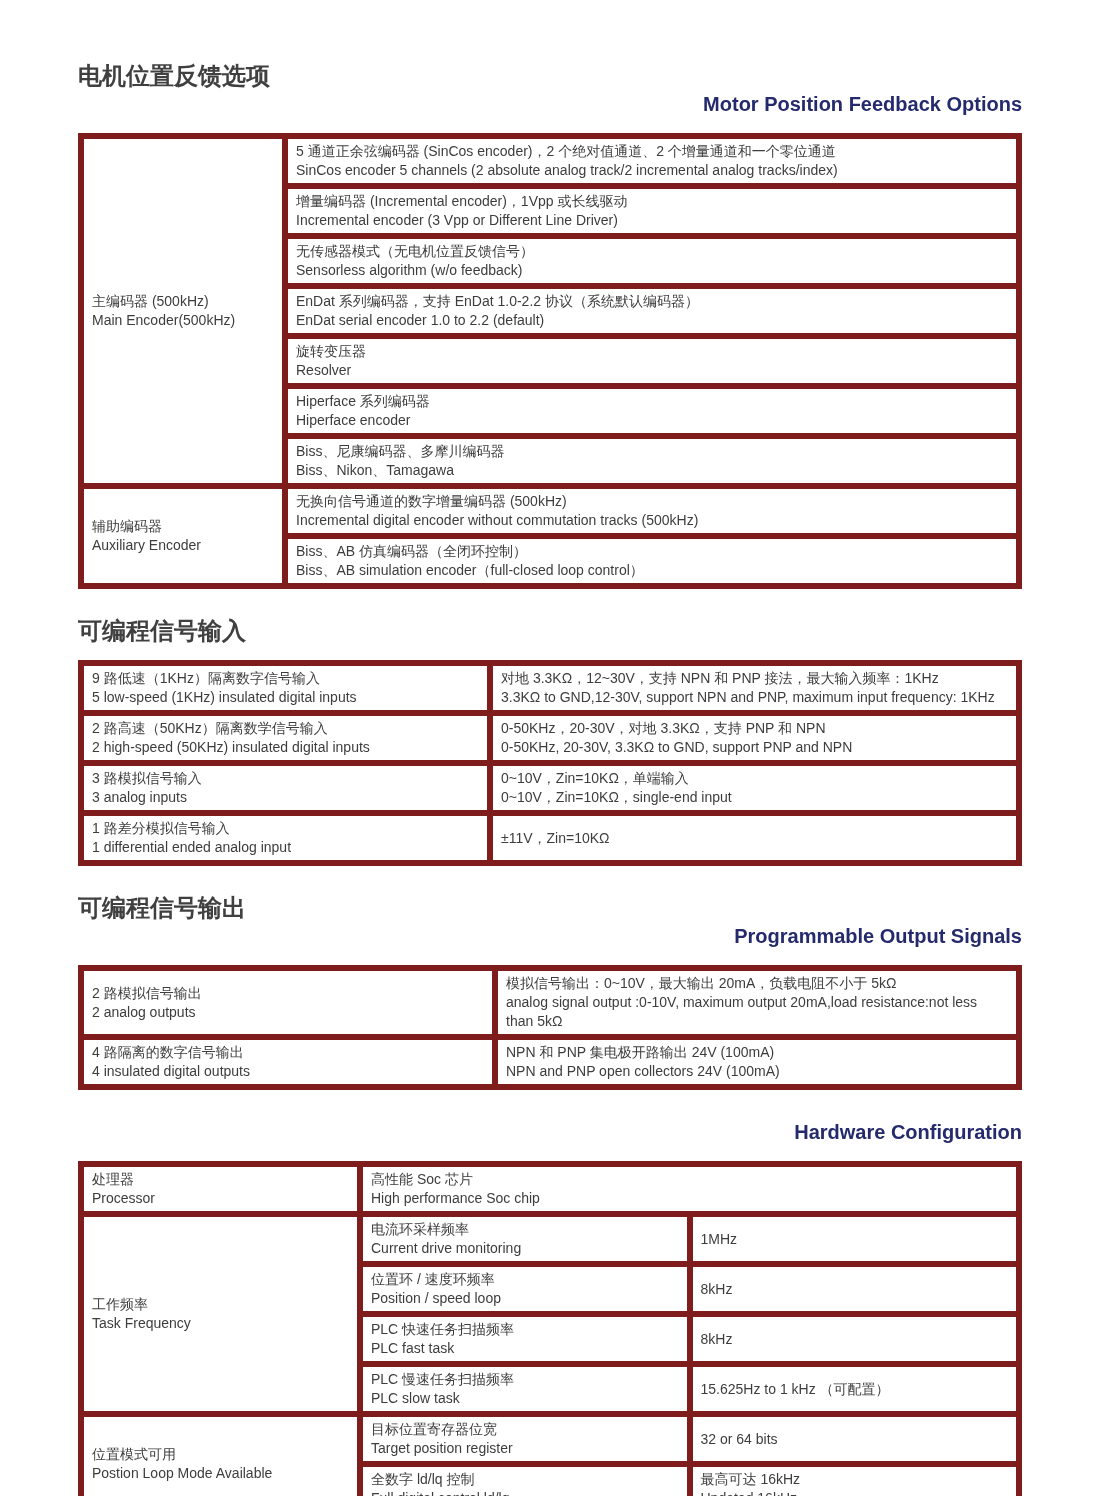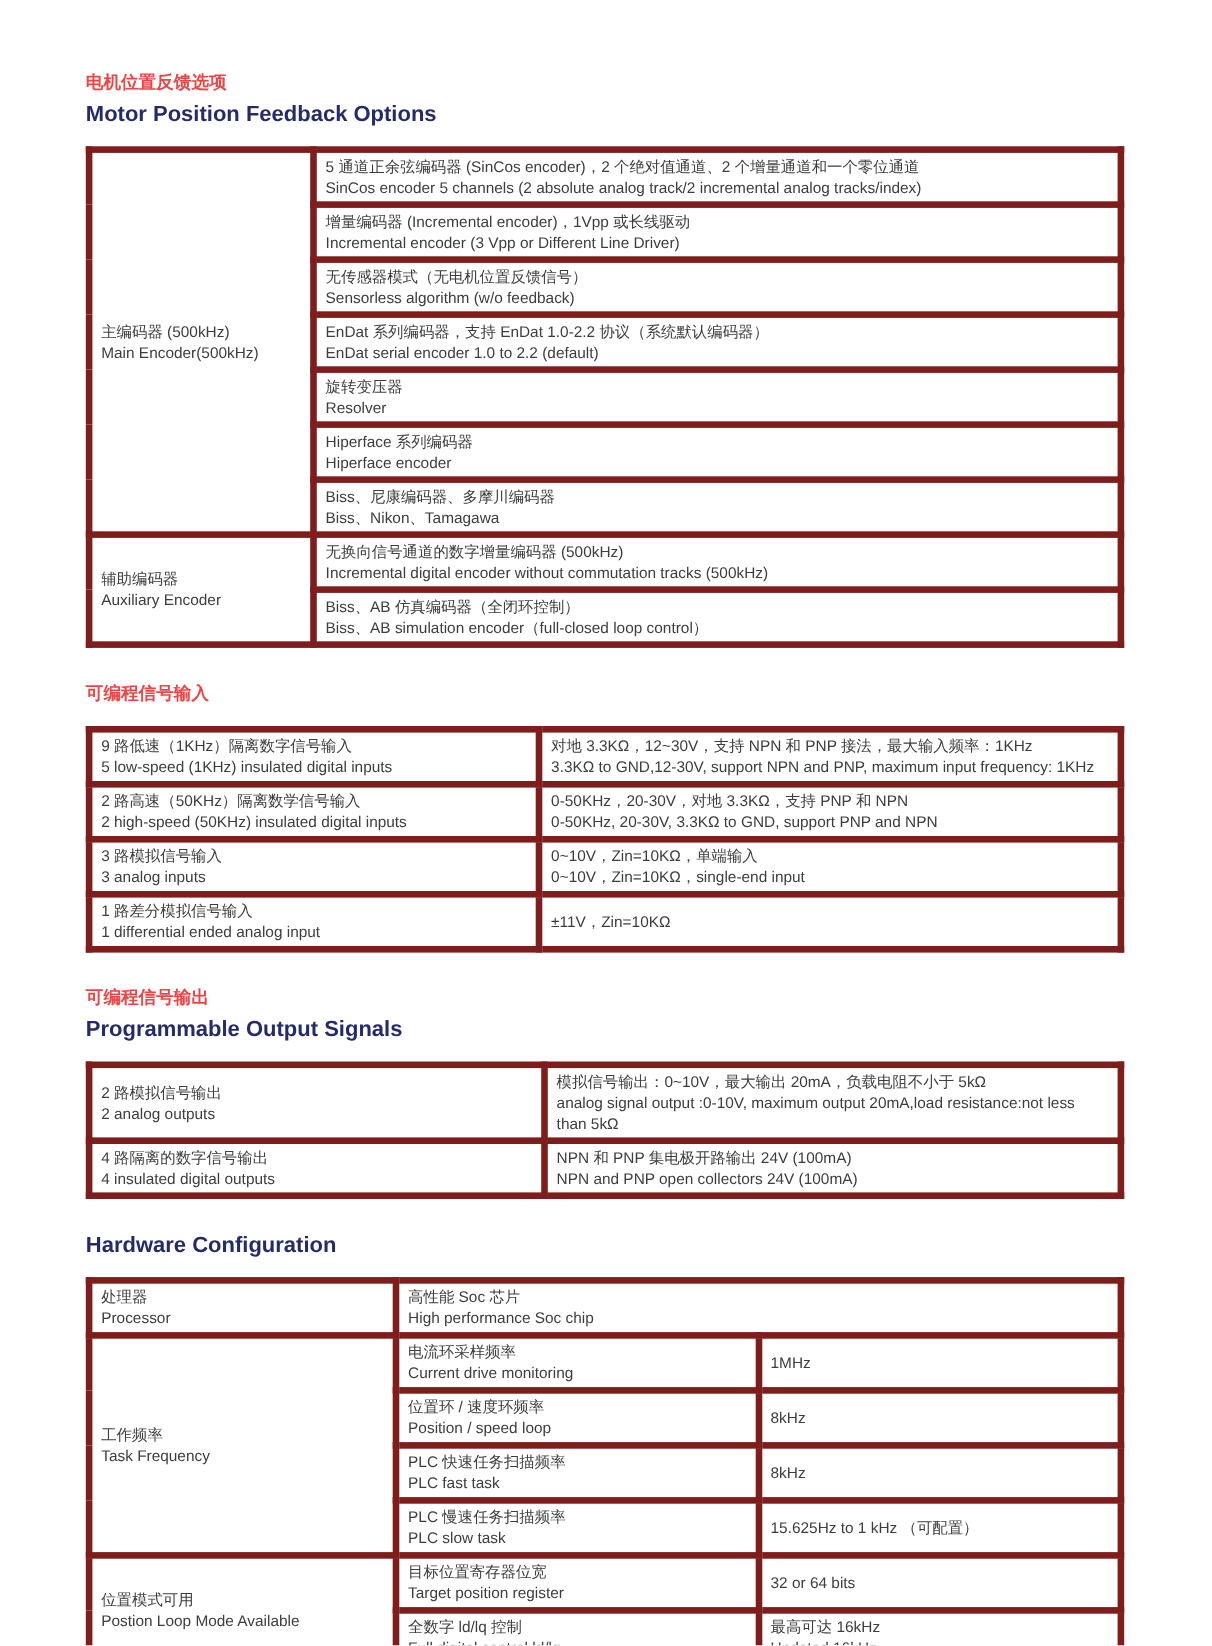--- a/index.html
+++ b/index.html
@@ -13,31 +13,31 @@
   }
   .content{
     position:absolute;
     left:78px;
     top:62px;
     width:944px;
   }
   .section{margin-bottom:28px;}
   .sec-head{margin-bottom:15px;}
   .t-zh{
-    color:#ef4444;
-    font-size:16px;
+    color:#404040;
+    font-size:24px;
     font-weight:bold;
     line-height:28px;
-    font-family:Liberation Mono, monospace;
   }
   .t-en{
     color:#242a6c;
     font-size:20px;
     font-weight:bold;
     line-height:28px;
+    text-align:right;
   }
   table{
     border-collapse:collapse;
     width:100%;
     color:#3d3d3d;
     font-size:14px;
     table-layout:fixed;
   }
   td{
     border:6px solid #7f1d1d;

